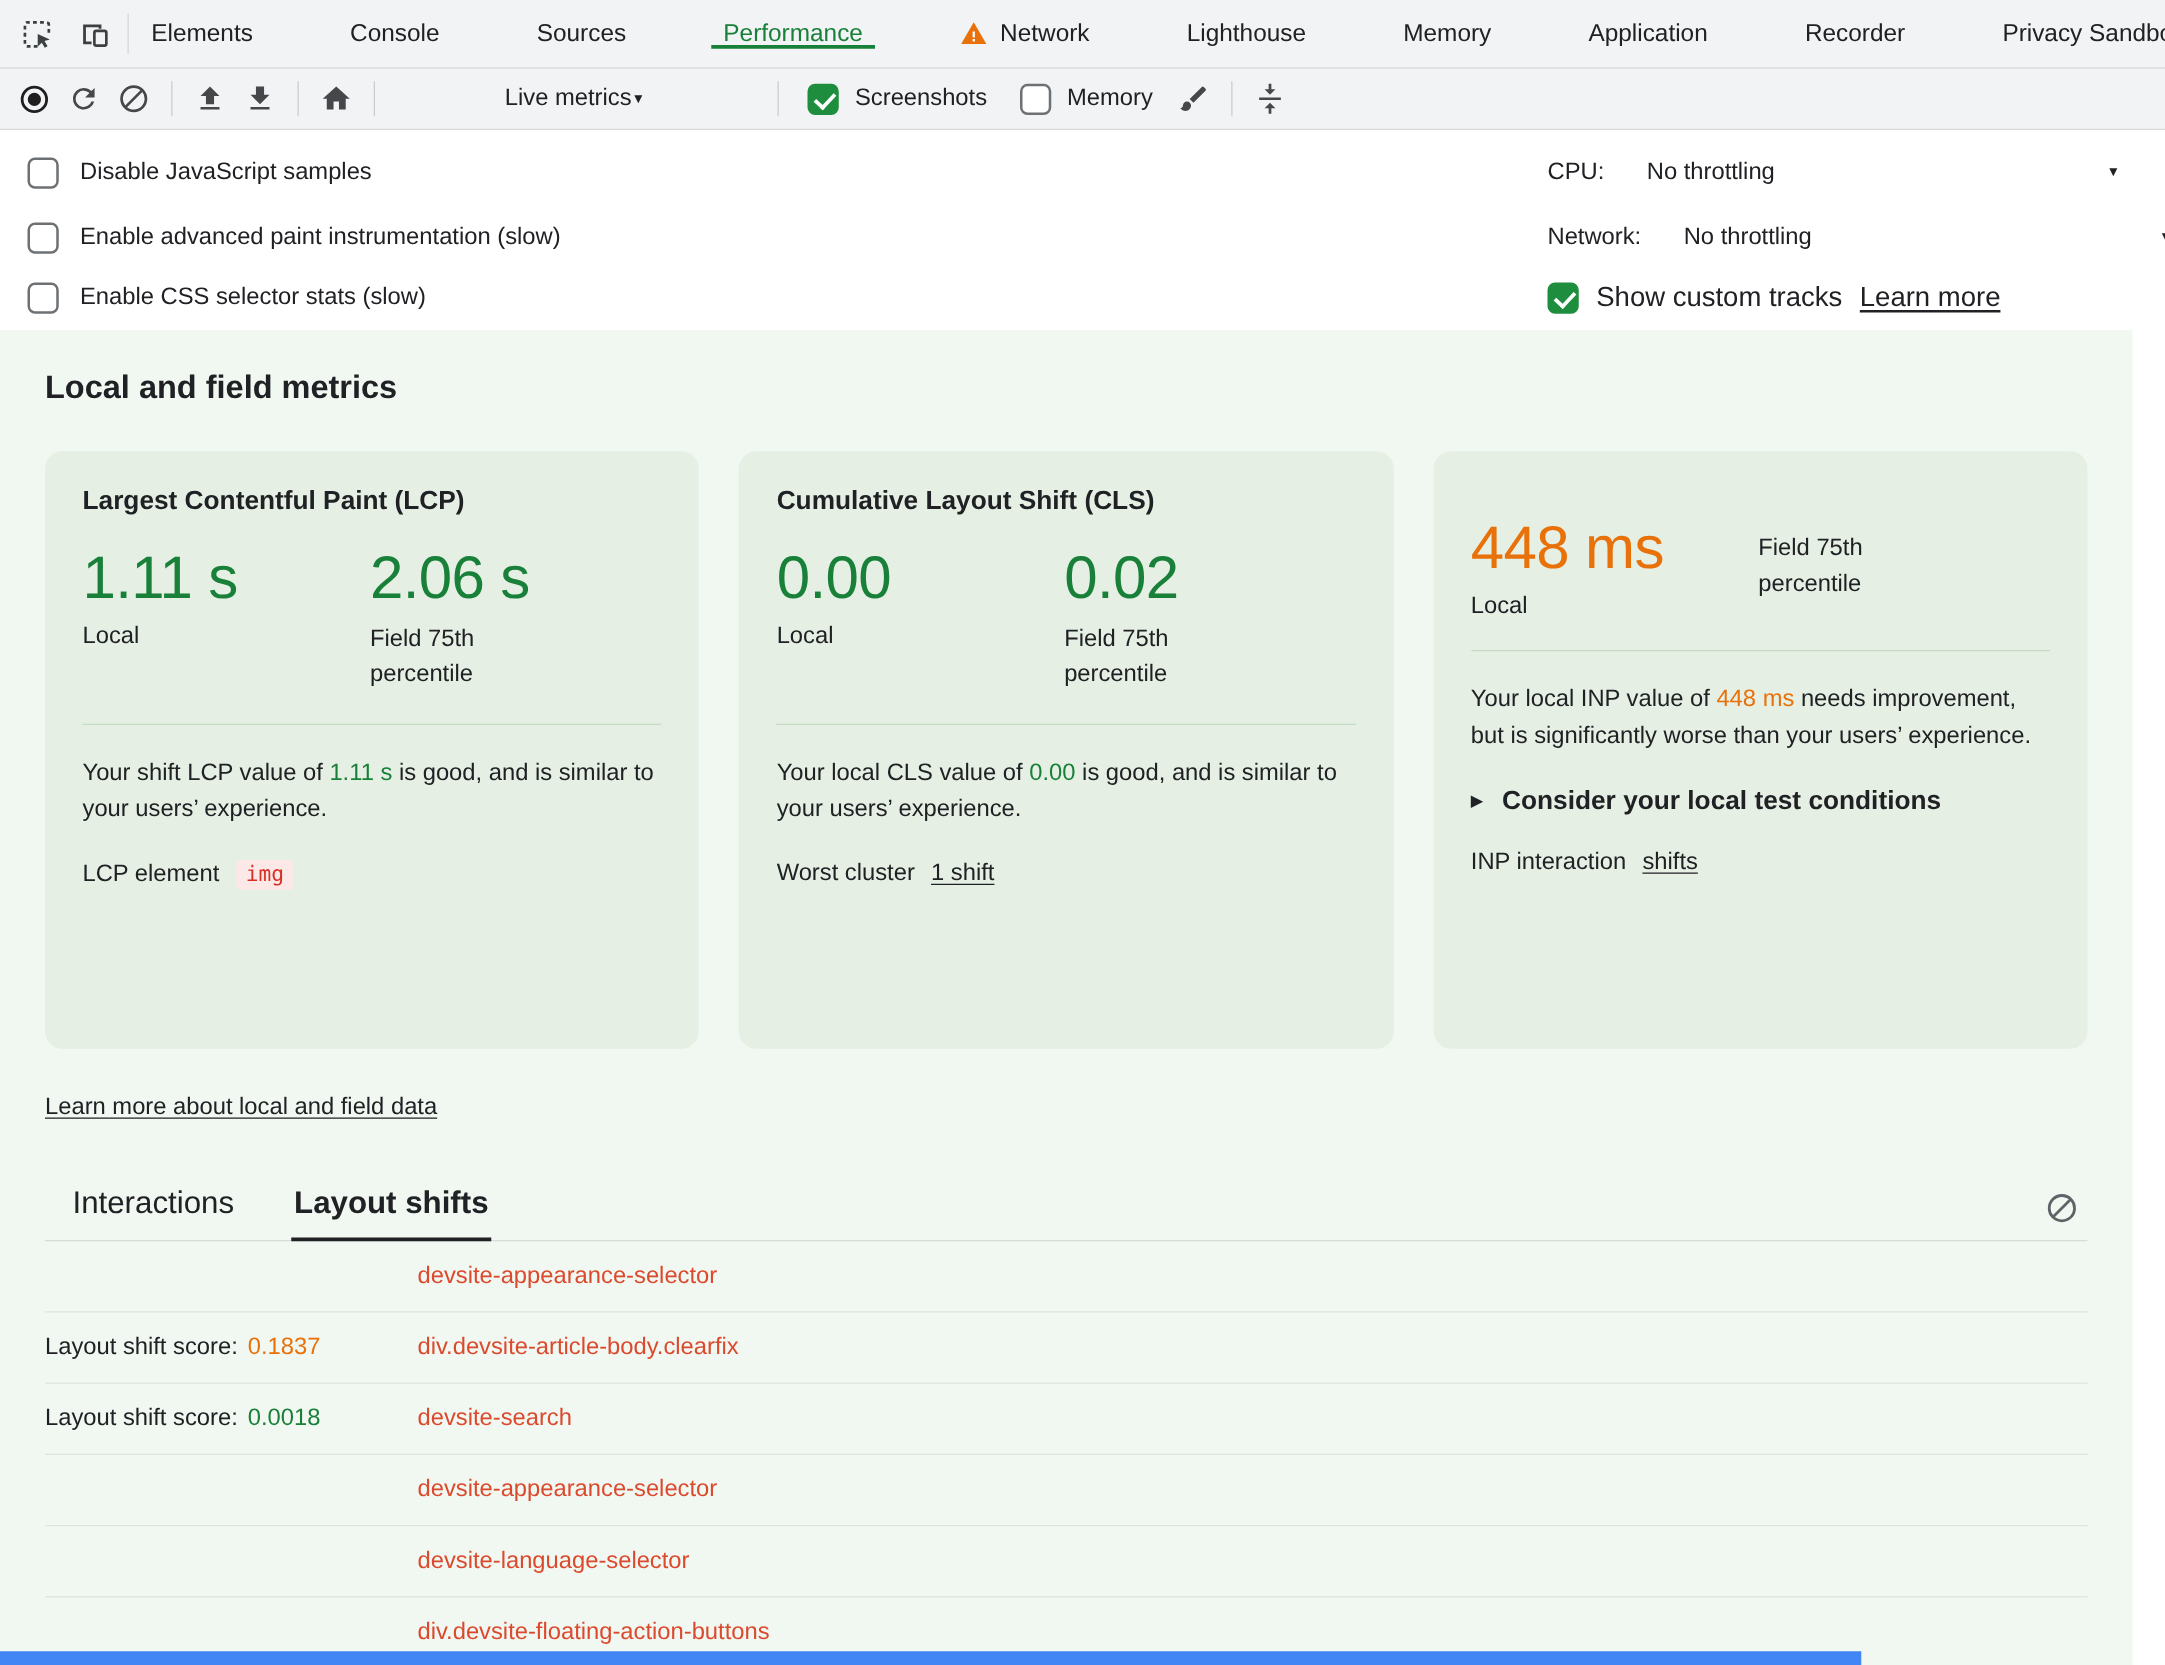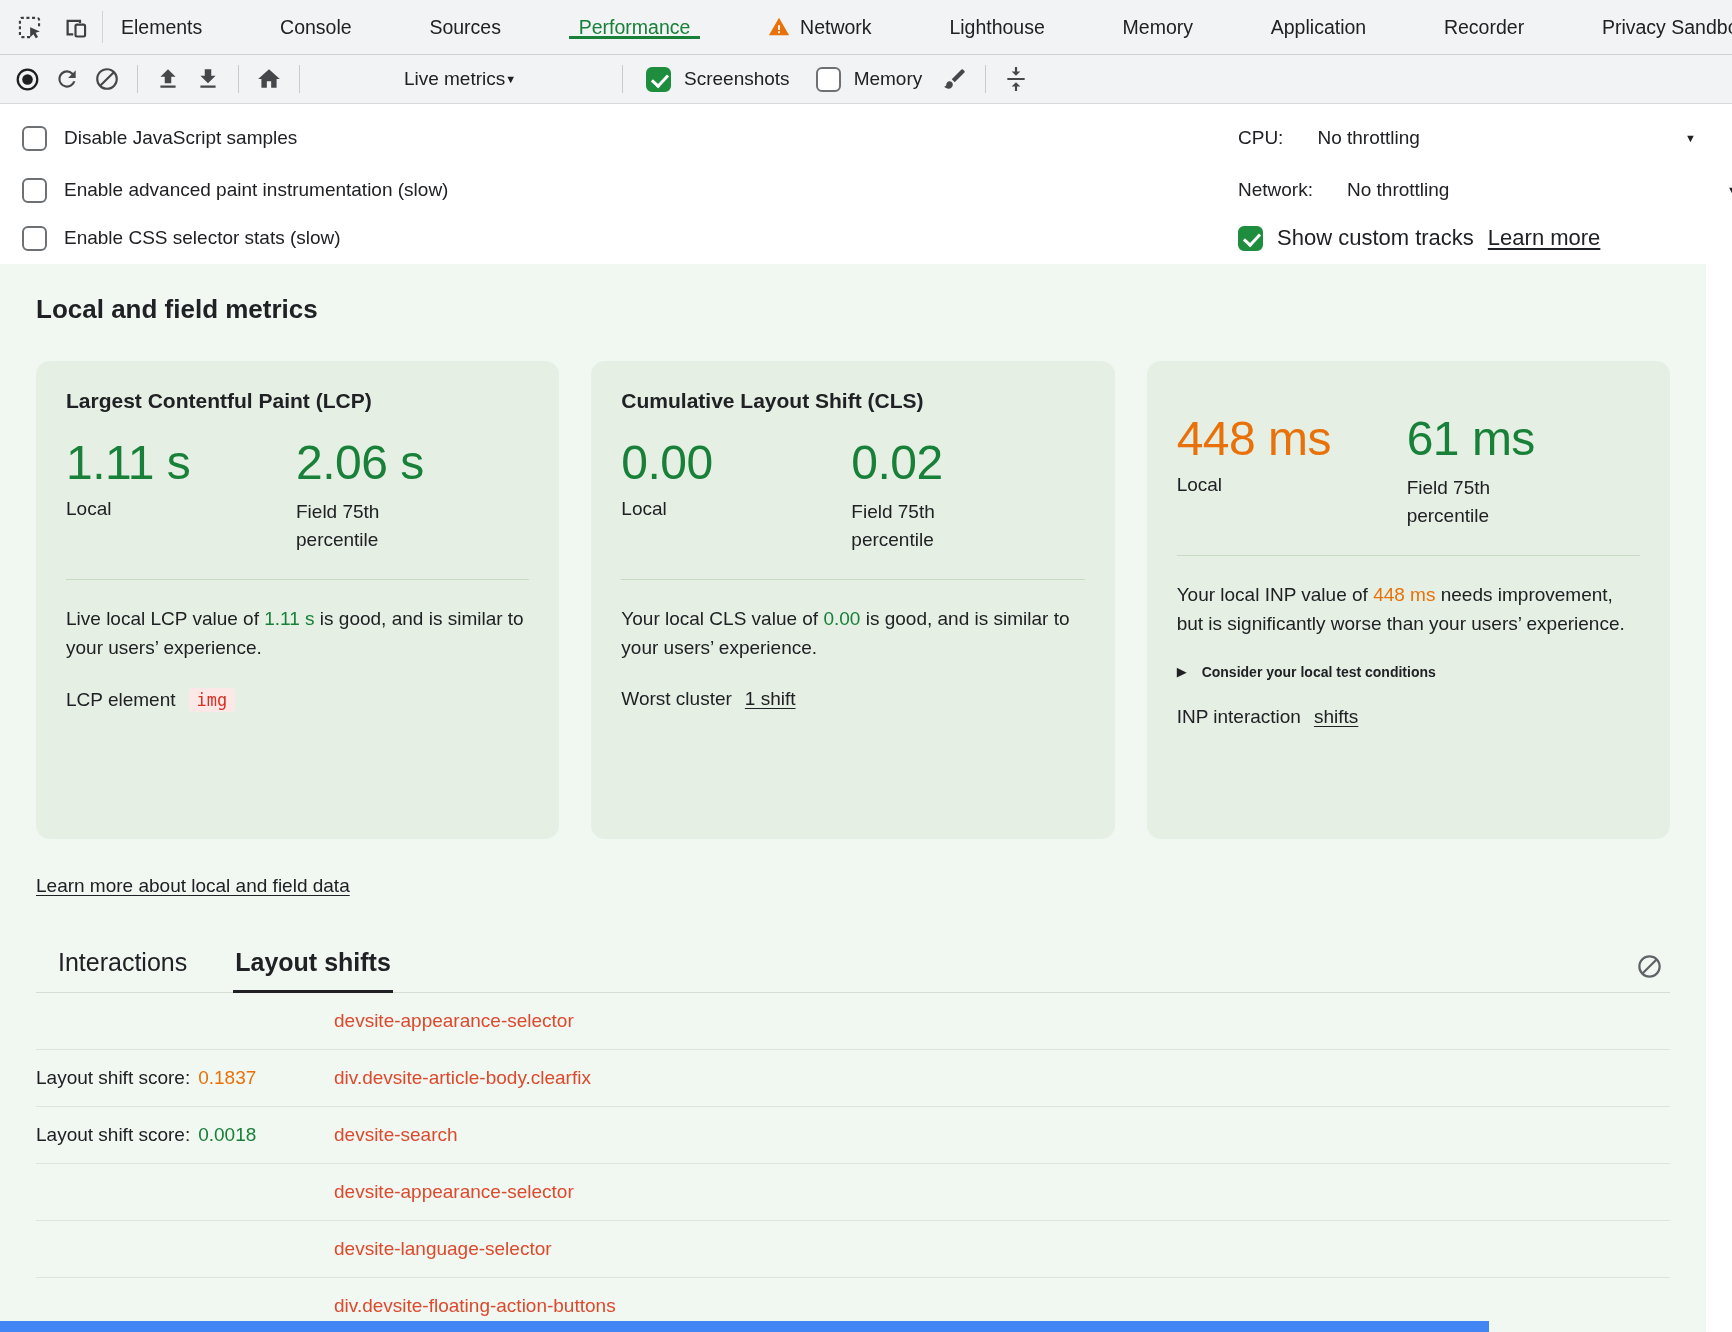--- a/index.html
+++ b/index.html
@@ -52,21 +52,21 @@
   .good { color:#188038; }
   .needs-improvement { color:#e8710a; }
   .val-label { margin-top:10px; font-size:19px; }
   .field-label { max-width:128px; line-height:1.5; }
   .card-divider { border-top:1px solid #c5dbc4; margin-top:24px; }
   .card-desc { margin-top:24px; font-size:19px; line-height:29px; }
   .card-footer { margin-top:26px; display:flex; align-items:center; gap:13px; font-size:19px; }
   .node-badge { font-family:"DejaVu Sans Mono","Liberation Mono",monospace; font-size:17px; color:#d93025; background:#fce8e6; padding:2px 8px; border-radius:4px; cursor:pointer; }
   .disclosure { margin-top:26px; display:flex; align-items:center; gap:15px; cursor:pointer; }
   .tri { font-size:13px; line-height:1; }
-  .disclosure-label { font-size:14px; font-weight:700; }
+  .disclosure-label { font-size:21px; font-weight:700; }
   .pane-link { display:inline-block; margin-top:36px; font-size:19px; }
 
   
   .log { margin-top:50px; }
   .log-header { display:flex; align-items:flex-end; border-bottom:1px solid #d6ddd5; padding-left:20px; }
   .log-tab { font-size:25px; padding:0 2px 15px; margin-right:44px; cursor:pointer; position:relative; }
   .log-tab.active { font-weight:700; }
   .log-tab.active::after { content:""; position:absolute; left:0; right:0; bottom:-1px; height:3px; background:#202124; }
   .log-clear { margin-left:auto; margin-right:2px; margin-bottom:7px; }
   .log-row { height:57px; display:flex; align-items:center; border-bottom:1px solid #dee5dd; font-size:19px; }
@@ -241,21 +241,21 @@
             <div class="val good">1.11 s</div>
             <div class="val-label">Local</div>
           </div>
           <div class="val-col field">
             <div class="val good">2.06 s</div>
             <div class="val-label field-label">Field 75th percentile</div>
           </div>
         </div>
         <div class="card-divider"></div>
         <p class="card-desc">
-          <span>Live local LCP value of </span><span class="good">1.11 s</span><span> is good, and is similar to your users’ experience.</span>
+          <span>Your shift LCP value of </span><span class="good">1.11 s</span><span> is good, and is similar to your users’ experience.</span>
         </p>
         <div class="card-footer">
           <span>LCP element</span>
           <span class="node-badge">img</span>
         </div>
       </section>
 
       <section class="card">
         <h3 class="card-title">Cumulative Layout Shift (CLS)</h3>
         <div class="vals">
@@ -278,21 +278,20 @@
         </div>
       </section>
 
       <section class="card">
         <div class="vals">
           <div class="val-col">
             <div class="val needs-improvement">448 ms</div>
             <div class="val-label">Local</div>
           </div>
           <div class="val-col field">
-            <div class="val good">61 ms</div>
             <div class="val-label field-label">Field 75th percentile</div>
           </div>
         </div>
         <div class="card-divider"></div>
         <p class="card-desc">
           <span>Your local INP value of </span><span class="needs-improvement">448 ms</span><span> needs improvement, but is significantly worse than your users’ experience.</span>
         </p>
         <div class="disclosure">
           <span class="tri">▶</span>
           <span class="disclosure-label">Consider your local test conditions</span>

